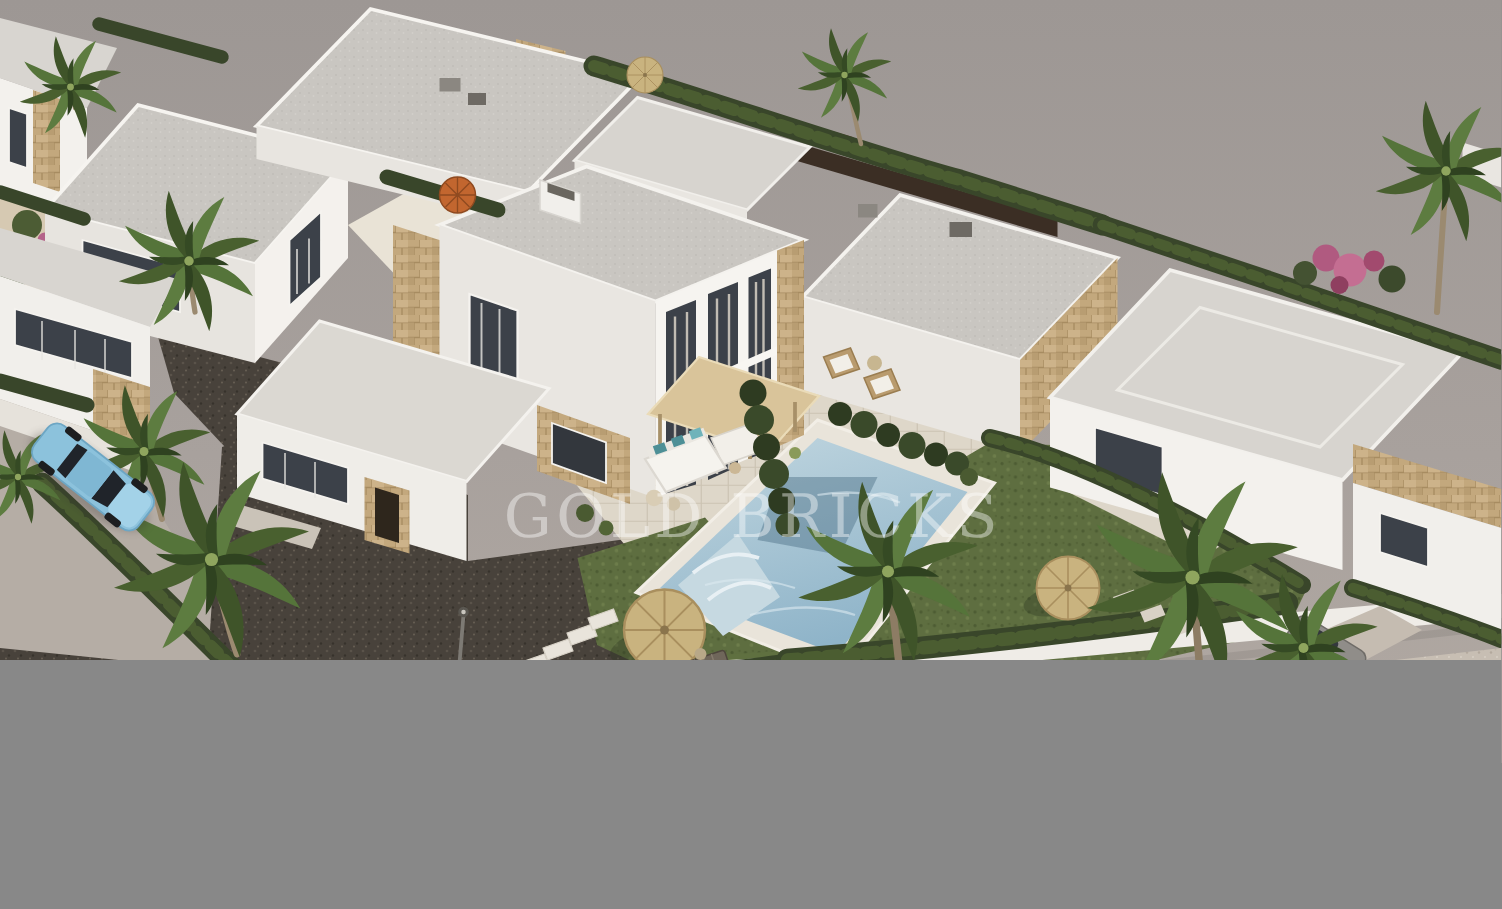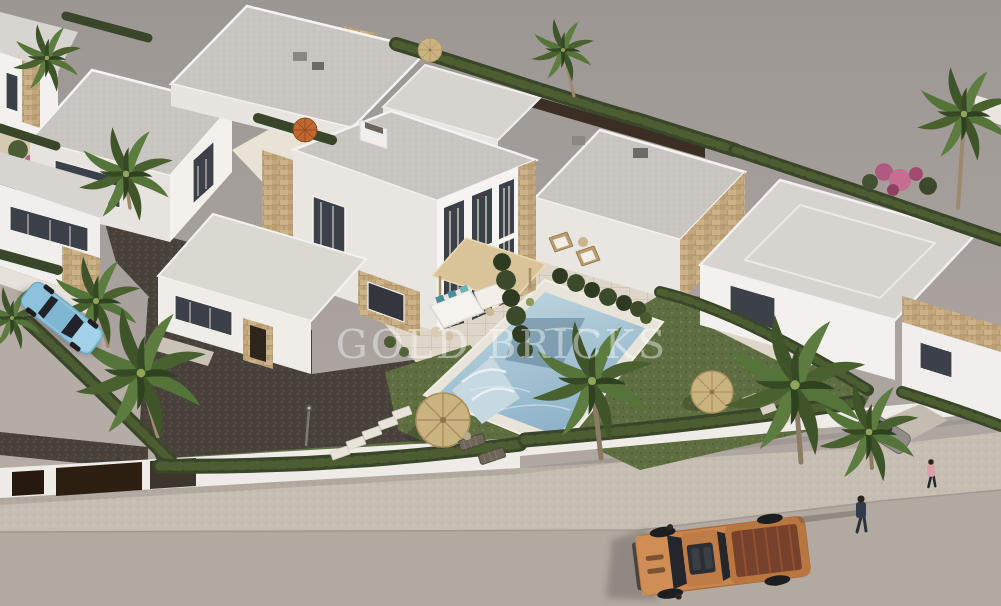--- a/index.html
+++ b/index.html
@@ -1,16 +1,16 @@
 <!DOCTYPE html>
 <html><head>
 <meta charset="utf-8">
 <style>
   html,body{margin:0;padding:0;background:#888;}
-  .stage{position:relative;width:1001px;height:606px;overflow:hidden;background:#a8a09c;
+  .stage{position:relative;width:1001px;height:440px;overflow:hidden;background:#a8a09c;
          font-family:"DejaVu Sans",sans-serif;}
   .stage svg{display:block;width:1001px;height:606px;}
   .wm{font-family:"DejaVu Serif","Liberation Serif",serif;font-weight:400;}
 </style>
 </head>
 <body>
 
 <div class="stage">
 <svg viewBox="0 0 1001 606" xmlns="http://www.w3.org/2000/svg">
   <defs>

